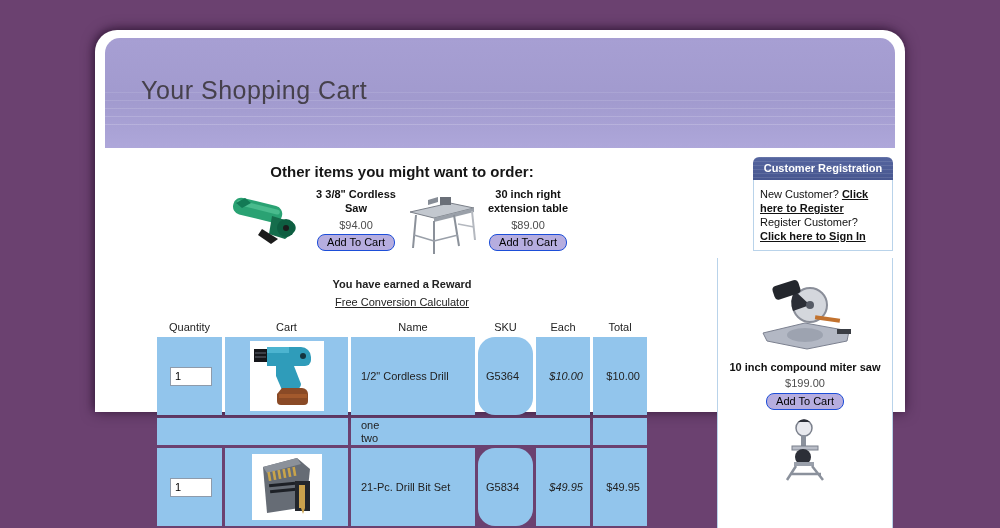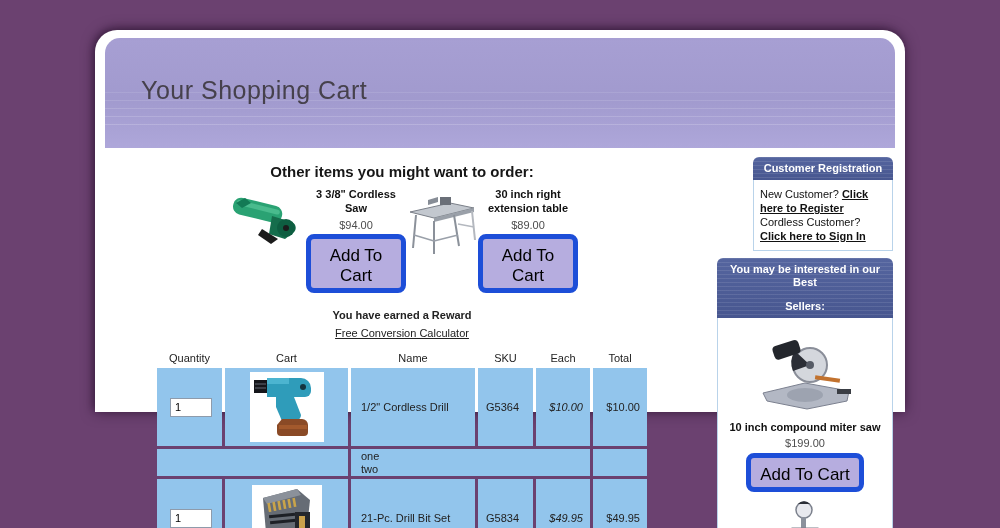--- a/index.html
+++ b/index.html
@@ -33,34 +33,34 @@
   
   .main-col { position:absolute; left:57px; top:118px; width:500px; text-align:center; }
   .upsell-title { font-size:15px; font-weight:bold; color:#161616; margin-top:15px; }
   .upsell-row { display:flex; justify-content:center; align-items:flex-start; margin-top:4px; }
   .upsell-item { display:flex; align-items:flex-start; }
   .upsell-item .photo { margin-top:10px; }
   .upsell-info { width:100px; text-align:center; font-size:11px; margin-top:3px; }
   .upsell-name { font-weight:bold; color:#111; line-height:14px; }
   .upsell-price { color:#4c4c4c; margin-top:4px;text-align:center; }
   .add-btn {
-    margin-top:3px; background:#b6addf; border:5px solid #1d4ed8; border-radius:8px;
-    font-family:"Liberation Sans",sans-serif; font-size:17px; color:#000;
-    padding:7px 9px 2px; cursor:pointer;
+    margin-top:3px; background:#b6addf; border:1px solid #1d4ed8; border-radius:8px;
+    font-family:"Liberation Sans",sans-serif; font-size:11px; color:#000;
+    padding:1px 9px 2px; cursor:pointer;
   }
   .reward-msg { font-size:11px; font-weight:bold; color:#222; margin-top:16px; }
   .calc-link { display:inline-block; font-size:11px; color:#222; text-decoration:underline; margin-top:6px; }
   
   table.cart { border-collapse:separate; border-spacing:3px; margin:8px auto 0; table-layout:fixed; }
   table.cart th { font-size:11px; font-weight:normal; color:#222; padding-bottom:1px; background:#fff; }
   table.cart td { background:#92c5ec; font-size:11px; color:#222; vertical-align:middle; }
   td.c-qty  { width:65px;  text-align:left; }
   td.c-img  { width:123px; text-align:center; }
   td.c-name { width:124px; text-align:left; padding-left:10px; }
-  td.c-sku  { width:55px;  text-align:left; padding-left:8px; }
+  td.c-sku  { width:55px;  text-align:left; padding-left:8px;border-radius:17px; }
   td.c-each { width:54px;  text-align:right; padding-right:7px; font-style:italic; }
   td.c-tot  { width:54px;  text-align:right; padding-right:7px; }
   tr.prod-row td { height:78px; }
   tr.msg-row td { height:27px; text-align:left;margin-top:28px; }
   tr.msg-row .msg-lines { padding-left:10px; line-height:13px; }
   .qty-input {
     width:42px; height:19px; margin-left:13px; border:1px solid #8e9bab;
     font-family:"Liberation Sans",sans-serif; font-size:11px; padding-left:4px; background:#fff;
   }
   .img-box { background:#fff; display:inline-block; line-height:0; padding:1px; }
@@ -235,31 +235,26 @@
   </div>
 
   <div class="side-box box-registration">
     <div class="box-header">
       <div class="hdr-line">Customer Registration</div>
     </div>
     <div class="box-body">
       <span>New Customer?</span>
       <a href="#">Click here to Register</a>
       <br>
-      <span>Cordless Customer?</span>
+      <span>Register Customer?</span>
       <a href="#">Click here to Sign In</a>
     </div>
   </div>
 
   <div class="side-box box-bestsellers">
-    <div class="box-header tall">
-      <div class="hdr-line">You may be interested in our Best</div>
-      <div class="hdr-gap"></div>
-      <div class="hdr-line">Sellers:</div>
-    </div>
     <div class="box-body bs-body">
       <div class="bs-photo">
         <svg width="104" height="82" viewBox="0 0 104 82">
           <polygon points="10,60 52,50 96,58 94,68 54,76 14,68" fill="#b3b8c4" stroke="#7c8190" stroke-width="1"></polygon>
           <ellipse cx="52" cy="62" rx="18" ry="7" fill="#9da3b0"></ellipse>
           <circle cx="57" cy="32" r="17" fill="#d4d7dd" stroke="#8a8e99" stroke-width="2"></circle>
           <path d="M57 32 L42 18 A21 21 0 0 0 40 38 Z" fill="#2b2e36"></path>
           <rect x="20" y="10" width="27" height="14" rx="4" transform="rotate(-18 33 17)" fill="#23262c"></rect>
           <rect x="62" y="44" width="25" height="4" transform="rotate(8 74 46)" fill="#c2722e"></rect>
           <circle cx="57" cy="32" r="4" fill="#565b66"></circle>

